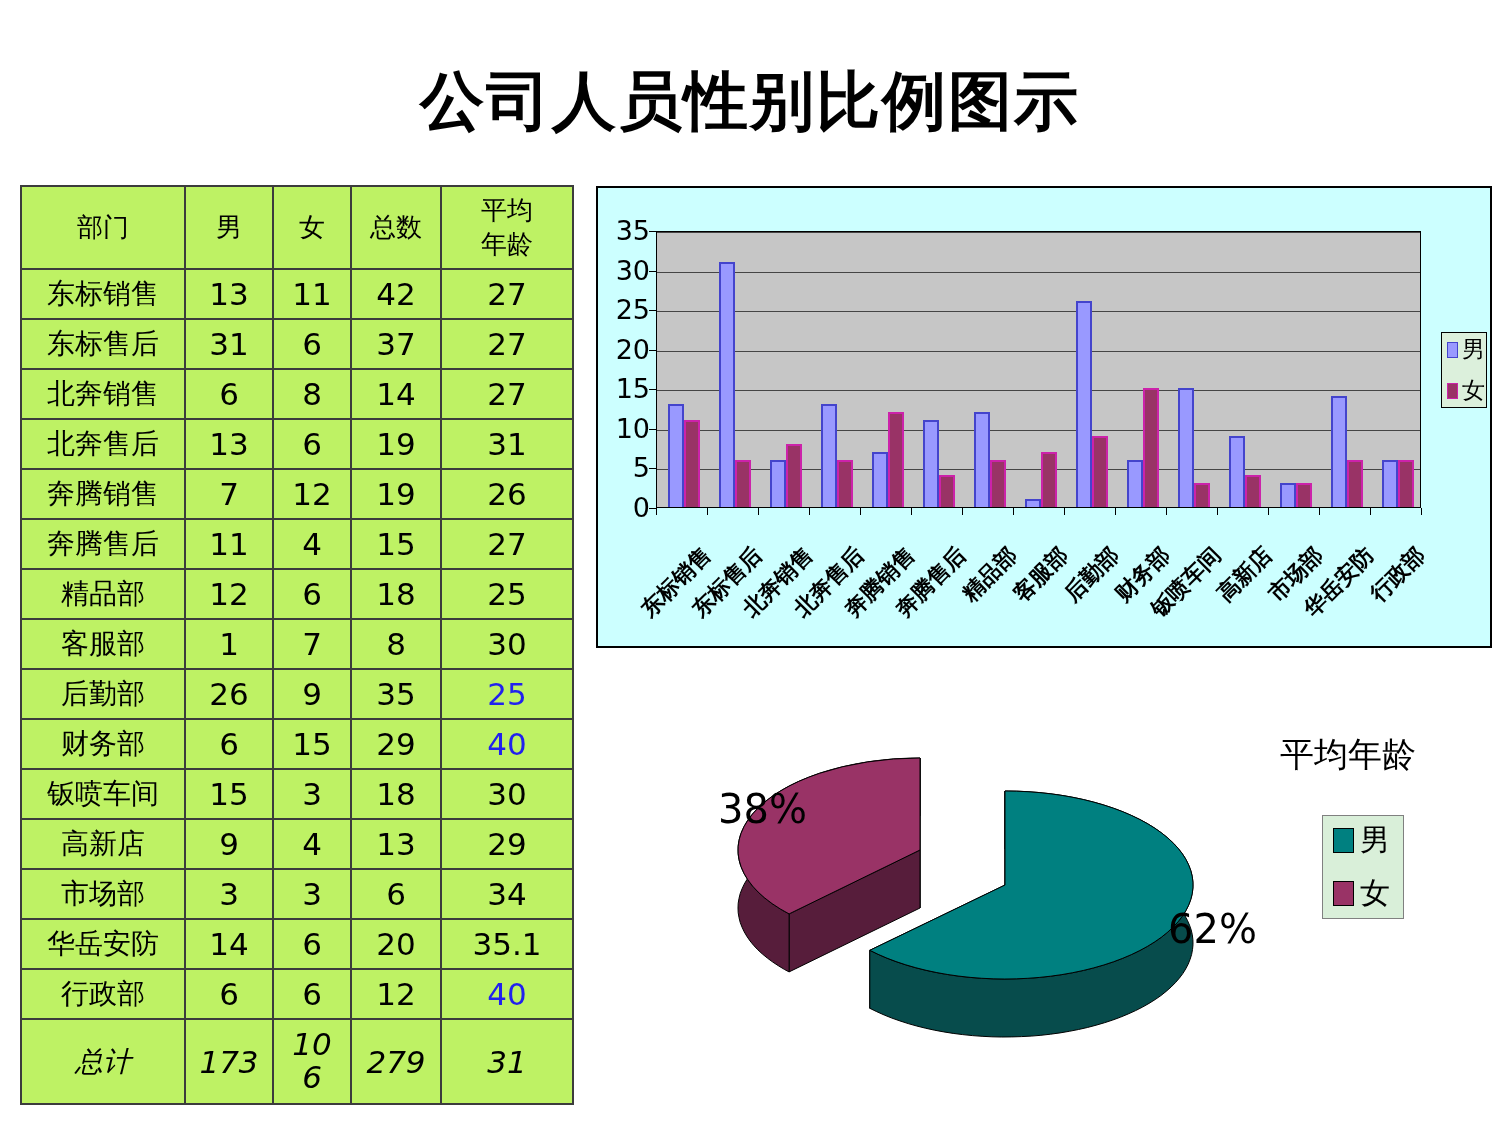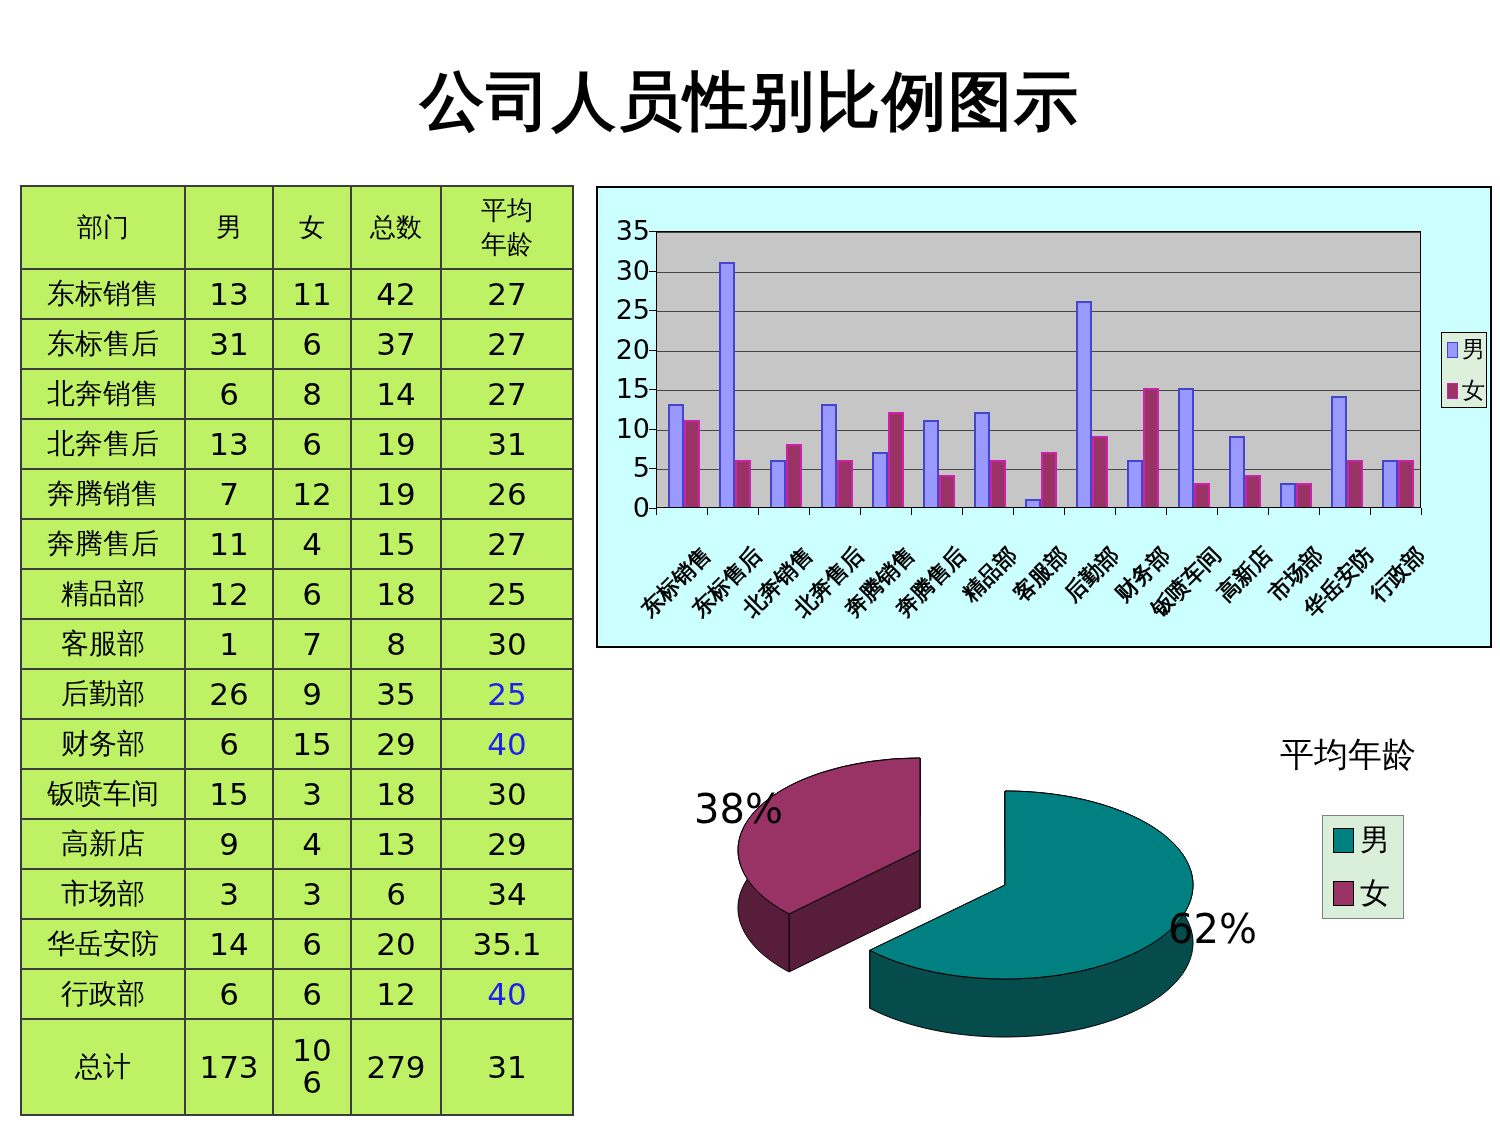--- a/index.html
+++ b/index.html
@@ -8,21 +8,21 @@
   
   .main-title{position:absolute;left:0;top:58px;width:100%;text-align:center;margin:0;
               font-size:64px;font-weight:bold;letter-spacing:2px;}
   
   .staff-table{position:absolute;left:20px;top:185px;width:552px;border-collapse:collapse;
                table-layout:fixed;background:#bef264;}
   .staff-table td,.staff-table th{border:2px solid #3C3C3C;text-align:center;vertical-align:middle;
                padding:0;font-weight:normal;overflow:hidden;}
   .staff-table tr.hrow{height:83px;}
   .staff-table tr.drow{height:50px;}
-  .staff-table tr.trow{height:96px;}
+  .staff-table tr.trow{height:85px;font-style:italic;}
   .staff-table th{font-size:26px;}
   .staff-table td.dept{font-size:28px;}
   .staff-table td.num{font-size:31px;}
   .staff-table .blue{color:#2121EE;}
   .narrow-h{display:inline-block;width:60px;line-height:1.3;}
   .narrow-n{display:inline-block;width:46px;word-break:break-all;line-height:1.05;}
   
   .bar-area{position:absolute;left:596px;top:186px;width:896px;height:462px;background:#CCFFFF;
             border:2px solid #000;box-sizing:border-box;}
   .bar-plot{position:absolute;left:58px;top:43px;width:765px;height:277px;background:#C6C6C6;
@@ -36,21 +36,21 @@
           font-size:22px;font-weight:bold;transform:rotate(-45deg);transform-origin:100% 0;}
   .legend{position:absolute;box-sizing:border-box;display:flex;flex-direction:column;justify-content:center;}
   .bar-legend{left:843px;top:144px;width:46px;height:76px;background:#DCF0DC;border:1px solid #000;
               padding-left:5px;gap:10px;}
   .bar-legend .entry{display:flex;align-items:center;gap:4px;font-size:23px;}
   .bar-legend .sw{width:11px;height:16px;box-sizing:border-box;border:1px solid #000;}
   
   .pie-svg{position:absolute;left:650px;top:700px;}
   .pie-title{position:absolute;left:1280px;top:732px;font-size:34px;}
   .pct{position:absolute;font-size:40px;}
-  .pct-female{left:694px;top:786px;}
+  .pct-female{left:718px;top:786px;}
   .pct-male{left:1168px;top:906px;}
   .pie-legend{left:1322px;top:815px;width:82px;height:104px;background:#D9EFD9;border:1px solid #808080;
               padding-left:10px;gap:12px;}
   .pie-legend .entry{display:flex;align-items:center;gap:6px;font-size:30px;}
   .pie-legend .sw{width:21px;height:25px;box-sizing:border-box;border:1px solid #000;}
 </style>
 </head>
 <body>
 
 <div class="page">

